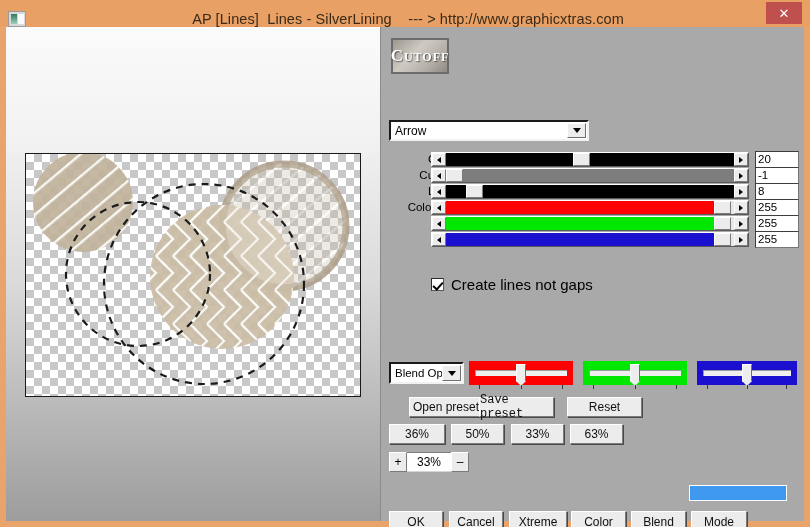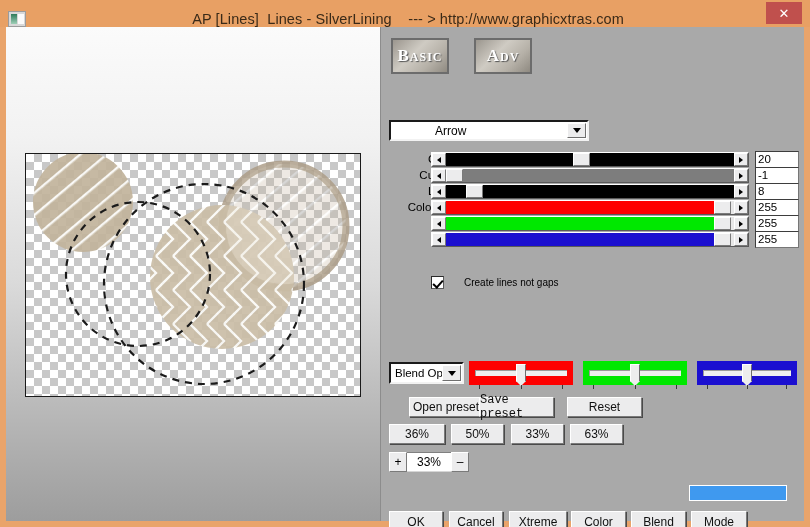--- a/index.html
+++ b/index.html
@@ -195,21 +195,21 @@
     justify-content: center;
     flex: none;
   }
   .cbarrow i {
     display: block;
     width: 0; height: 0;
     border-left: 4px solid transparent;
     border-right: 4px solid transparent;
     border-top: 5px solid #000;
   }
-  #combo-shape { left: 8px; top: 93px; width: 200px; height: 21px; padding-left: 40px; }
+  #combo-shape { left: 8px; top: 93px; width: 200px; height: 21px; }
   #combo-blend { left: 8px; top: 335px; width: 75px; height: 22px; font-size: 11.5px; }
 
   
   .srow { position: absolute; left: 0; width: 423px; height: 16px; }
   .slabel {
     position: absolute;
     right: 351px;
     top: 1px;
     font-size: 11.5px;
     color: #000;
@@ -304,21 +304,21 @@
   }
   #chk-box::after {
     content: "";
     position: absolute;
     left: 3px; top: 1px;
     width: 4px; height: 8px;
     border: solid #000;
     border-width: 0 2px 2px 0;
     transform: rotate(42deg);
   }
-  #chk-label { font-size: 10px; color: #000; margin-left: 20px; }
+  #chk-label { font-size: 15px; color: #000; margin-left: 7px; }
 
   
   .tbar {
     position: absolute;
     top: 334px;
     height: 24px;
     box-sizing: border-box;
   }
   .tbar .ttrack {
     position: absolute;
@@ -470,22 +470,21 @@
           </g>
 
           <circle cx="112" cy="120" r="72" fill="none" stroke="#1b1b1b" stroke-width="2.2" stroke-dasharray="7 6"></circle>
           <circle cx="178" cy="130" r="100" fill="none" stroke="#1b1b1b" stroke-width="2.2" stroke-dasharray="7 6"></circle>
         </svg>
       </div>
     </div>
 
     <div id="control-pane">
 
-      <div id="tab-basic" class="tabbtn">Basic</div>
-      <div id="tab-adv" class="tabbtn">Adv</div>
+      <div id="tab-basic" class="tabbtn">Cutoff</div>
 
       <div id="combo-shape" class="combo">
         <span class="cbtext">Arrow</span>
         <span class="cbarrow">
             <i></i>
           </span>
       </div>
 
       <div class="srow" style="top:125px;">
         <div class="slabel">Gap:</div>

